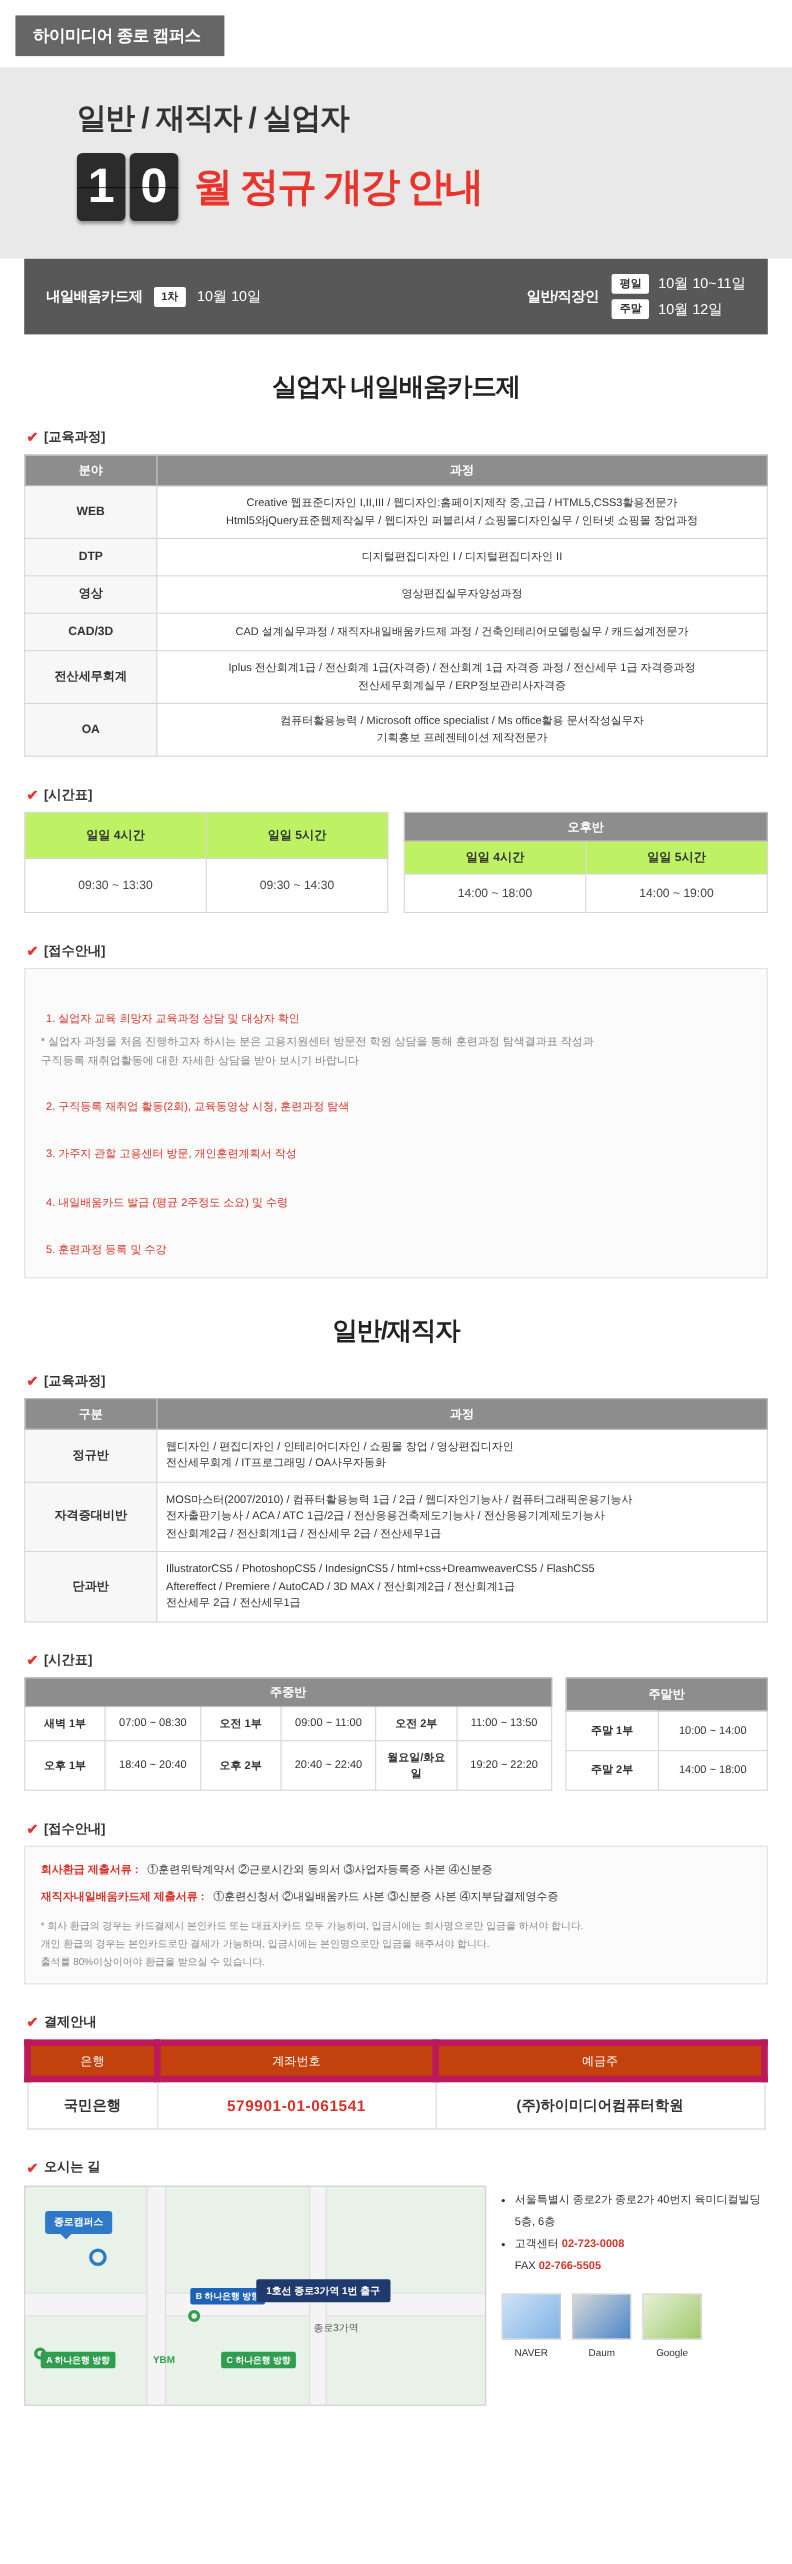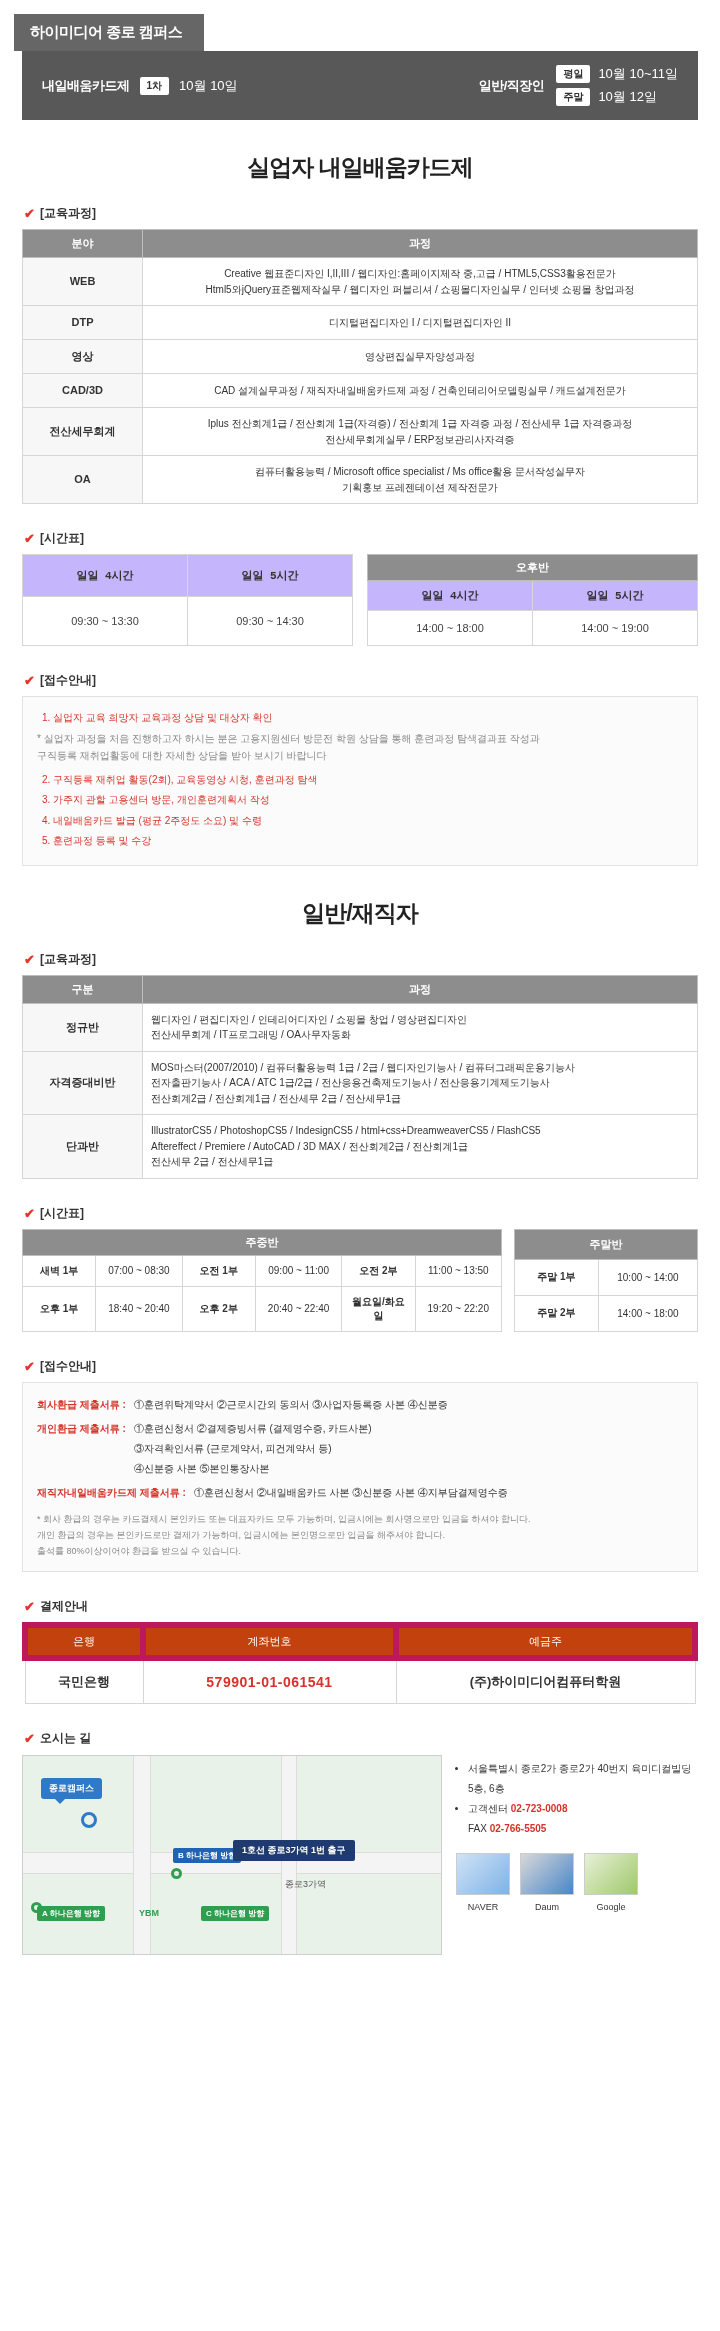--- a/index.html
+++ b/index.html
@@ -138,39 +138,39 @@
   }
 
   
   .tt-wrap { display:flex; gap:14px; }
   .tt { flex:1; border-collapse:collapse; width:100%; }
   .tt th.group {
     background:#8d8d8d; color:#fff; font-size:11px; padding:5px;
     border:1px solid #bdbdbd; font-weight:bold;
   }
   .tt th.sub {
-    background:#c4b5fd; color:#333; font-size:11px; padding:7px;
-    border:1px solid #d6d6d6; font-weight:bold;font-family:Liberation Mono, monospace;
+    background:#bef264; color:#333; font-size:11px; padding:7px;
+    border:1px solid #d6d6d6; font-weight:bold;
   }
   .tt td {
     border:1px solid #d6d6d6; text-align:center; padding:11px 4px;
     font-size:11px; color:#444; background:#fff;
   }
 
   
   .notice {
     border:1px solid #e2e2e2;
     background:#fbfbfb;
     padding:12px 14px;
     font-size:10px;
     line-height:1.85;
     color:#333;
   }
   .notice ol { margin:0; padding-left:16px; }
-  .notice li { margin-bottom:2px; }
+  .notice li { margin-bottom:2px;margin-top:25px; }
   .notice .red { color:#d6332a; }
   .notice .gray { color:#888; display:block; margin:2px 0 7px 0; line-height:1.7; }
 
   
   .wk-wrap { display:flex; gap:12px; }
   .wk { border-collapse:collapse; }
   .wk.main { flex:0 0 480px; width:480px; }
   .wk.side { flex:1; }
   .wk th {
     background:#8d8d8d; color:#fff; font-size:11px; padding:5px;
@@ -258,20 +258,32 @@
 </style>
 </head>
 <body>
 
 <div class="page">
 
   <div class="topbar">
     <span class="campus-tab">하이미디어 종로 캠퍼스</span>
   </div>
 
+  <div class="hero">
+    <div class="hero-inner">
+      <div class="hero-line1">일반 / 재직자 / 실업자</div>
+      <div class="hero-line2">
+        <div class="flip-wrap">
+          <span class="flip">1</span>
+          <span class="flip">0</span>
+        </div>
+        <span class="hero-rest">월 정규 개강 안내</span>
+      </div>
+    </div>
+  </div>
 
   <div class="infoband">
     <div class="ib-left">
       <span class="ib-title">내일배움카드제</span>
       <span class="chip">1차</span>
       <span class="ib-val">10월 10일</span>
     </div>
     <div class="ib-spacer"></div>
     <div class="ib-right">
       <span class="ib-title">일반/직장인</span>
@@ -471,26 +483,20 @@
     <div class="spacer"></div>
 
     <div class="sub-head">
       <span class="check">✔</span>
       <span>[접수안내]</span>
     </div>
     <div class="docs">
       <div class="row">
         <span class="k">회사환급 제출서류 :</span>
         <span class="v" style="white-space:pre-line">①훈련위탁계약서 ②근로시간외 동의서 ③사업자등록증 사본 ④신분증</span>
-      </div>
-      <div class="row">
-        <span class="k">개인환급 제출서류 :</span>
-        <span class="v" style="white-space:pre-line">①훈련신청서 ②결제증빙서류 (결제영수증, 카드사본)
-③자격확인서류 (근로계약서, 피건계약서 등)
-④신분증 사본 ⑤본인통장사본</span>
       </div>
       <div class="row">
         <span class="k">재직자내일배움카드제 제출서류 :</span>
         <span class="v" style="white-space:pre-line">①훈련신청서 ②내일배움카드 사본 ③신분증 사본 ④지부담결제영수증</span>
       </div>
       <span class="foot" style="white-space:pre-line">* 회사 환급의 경우는 카드결제시 본인카드 또는 대표자카드 모두 가능하며, 입금시에는 회사명으로만 입금을 하셔야 합니다.
   개인 환급의 경우는 본인카드로만 결제가 가능하며, 입금시에는  본인명으로만 입금을 해주셔야 합니다.
   출석률 80%이상이어야 환급을 받으실 수 있습니다.</span>
     </div>
 

